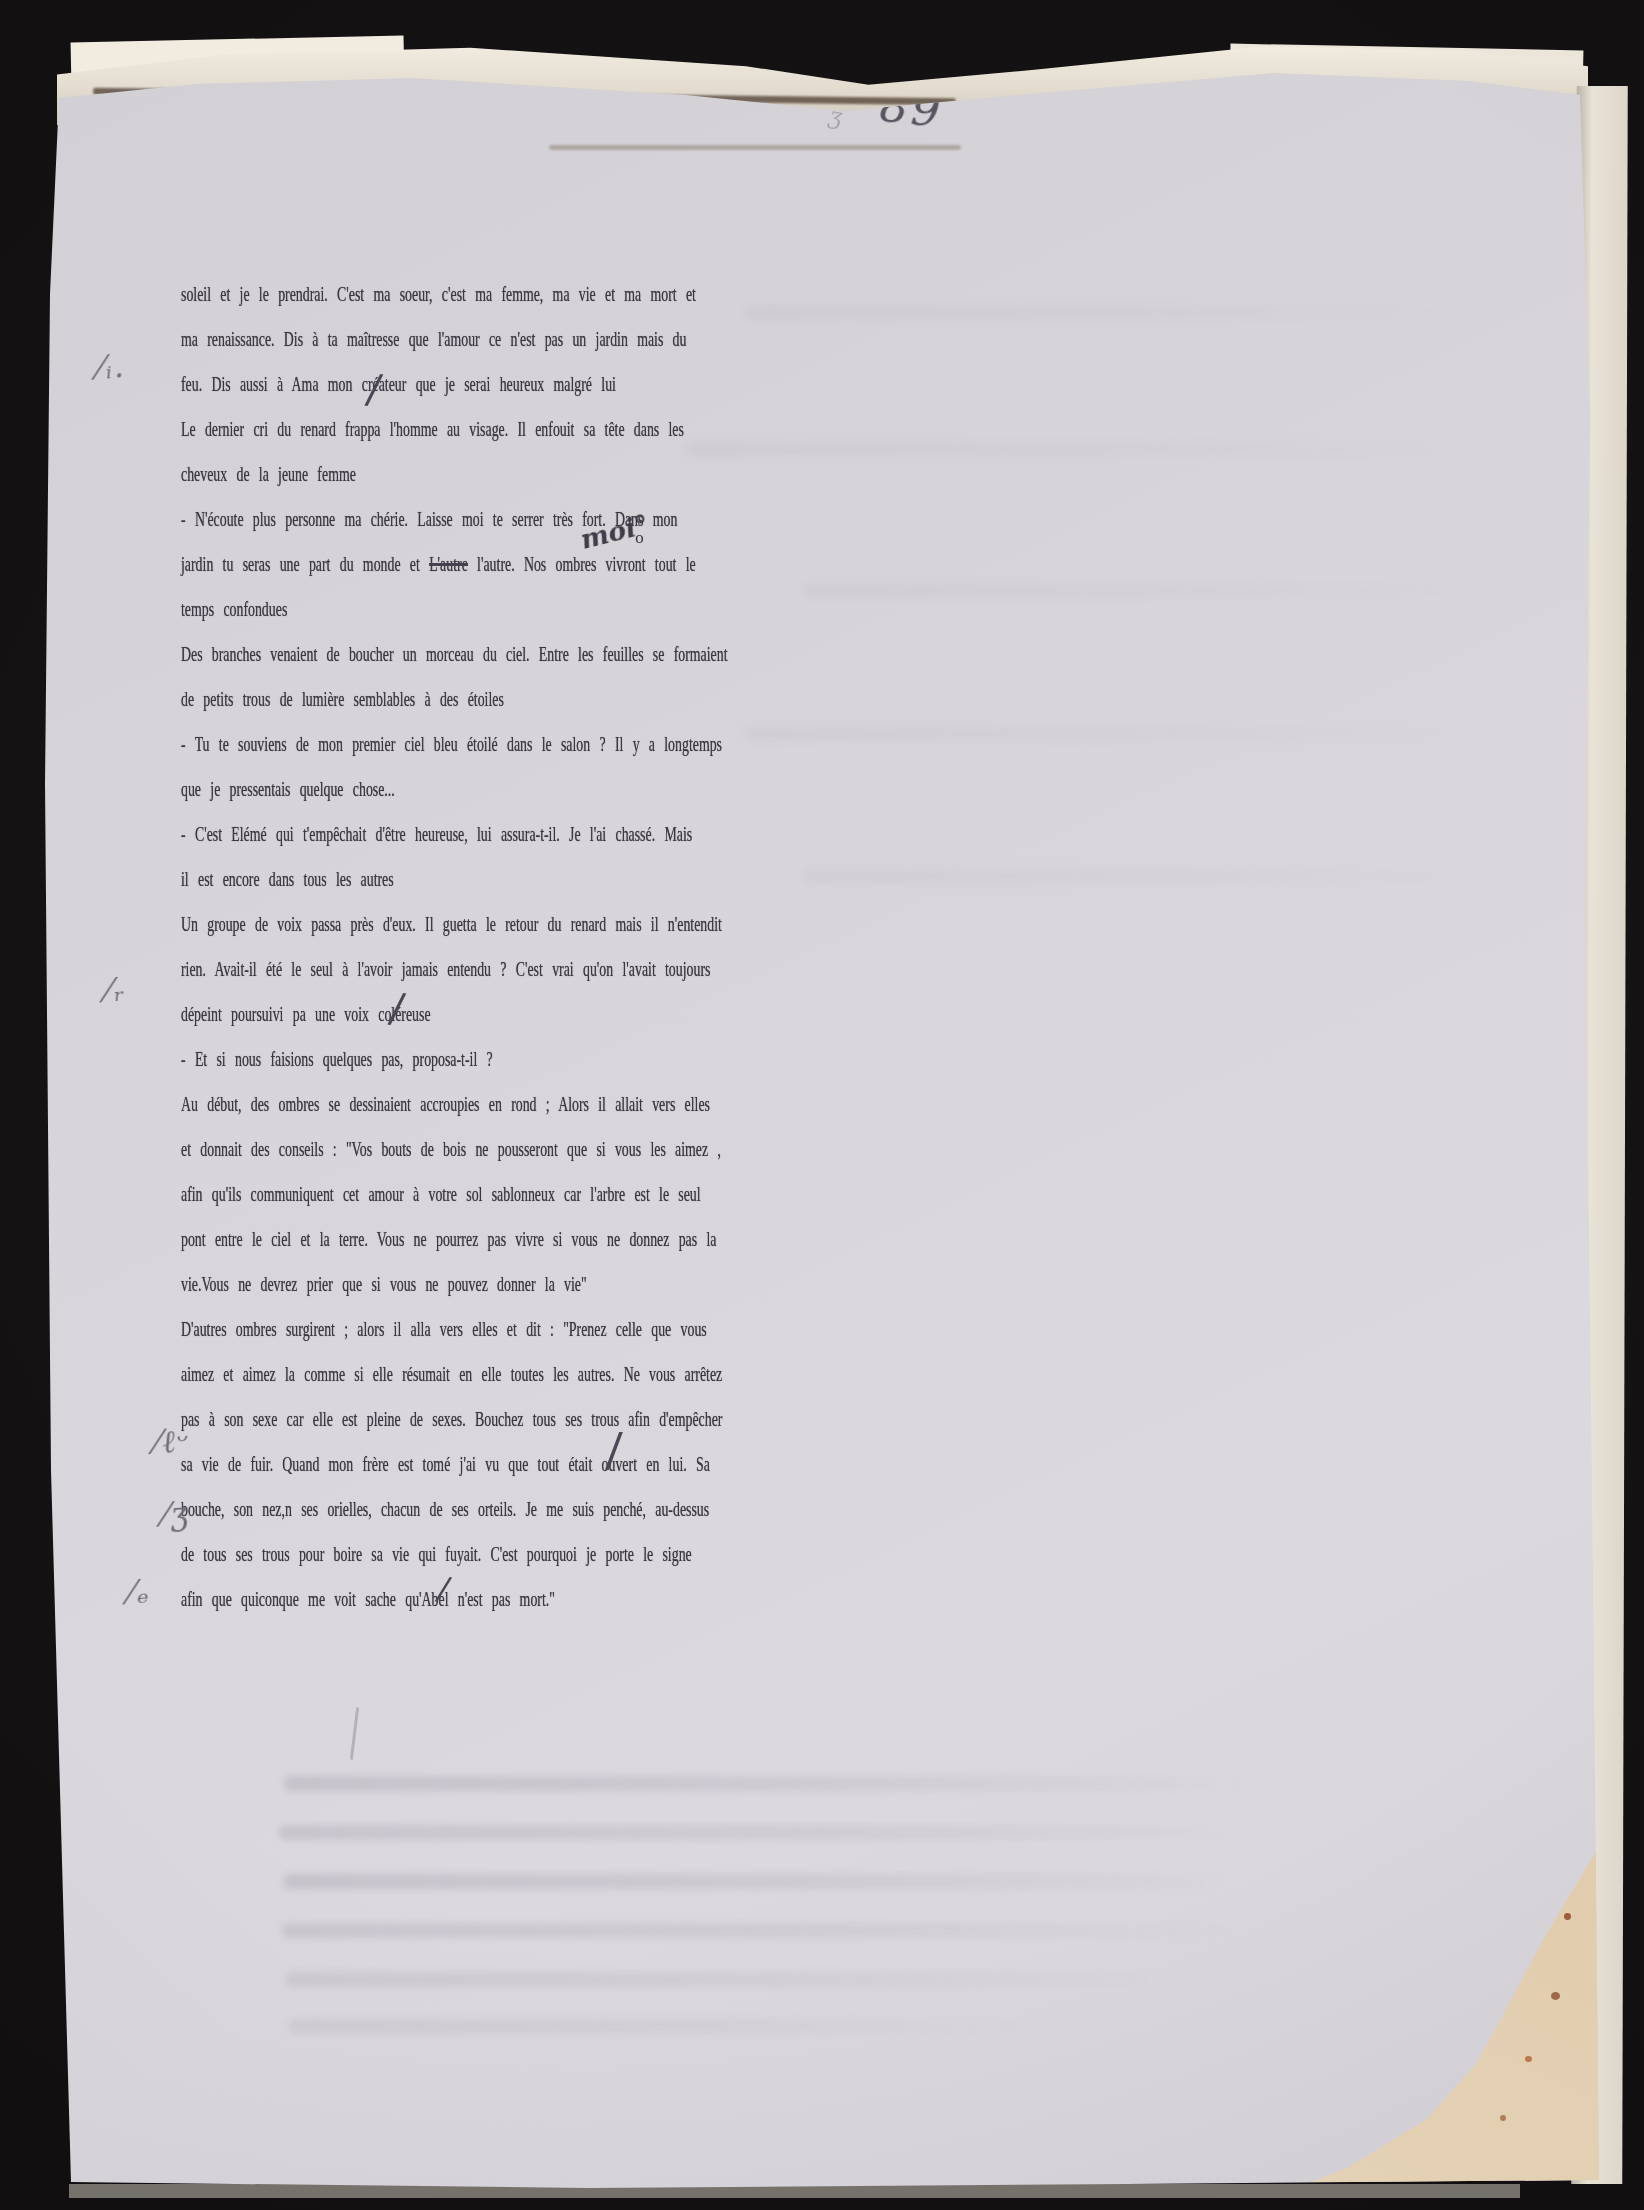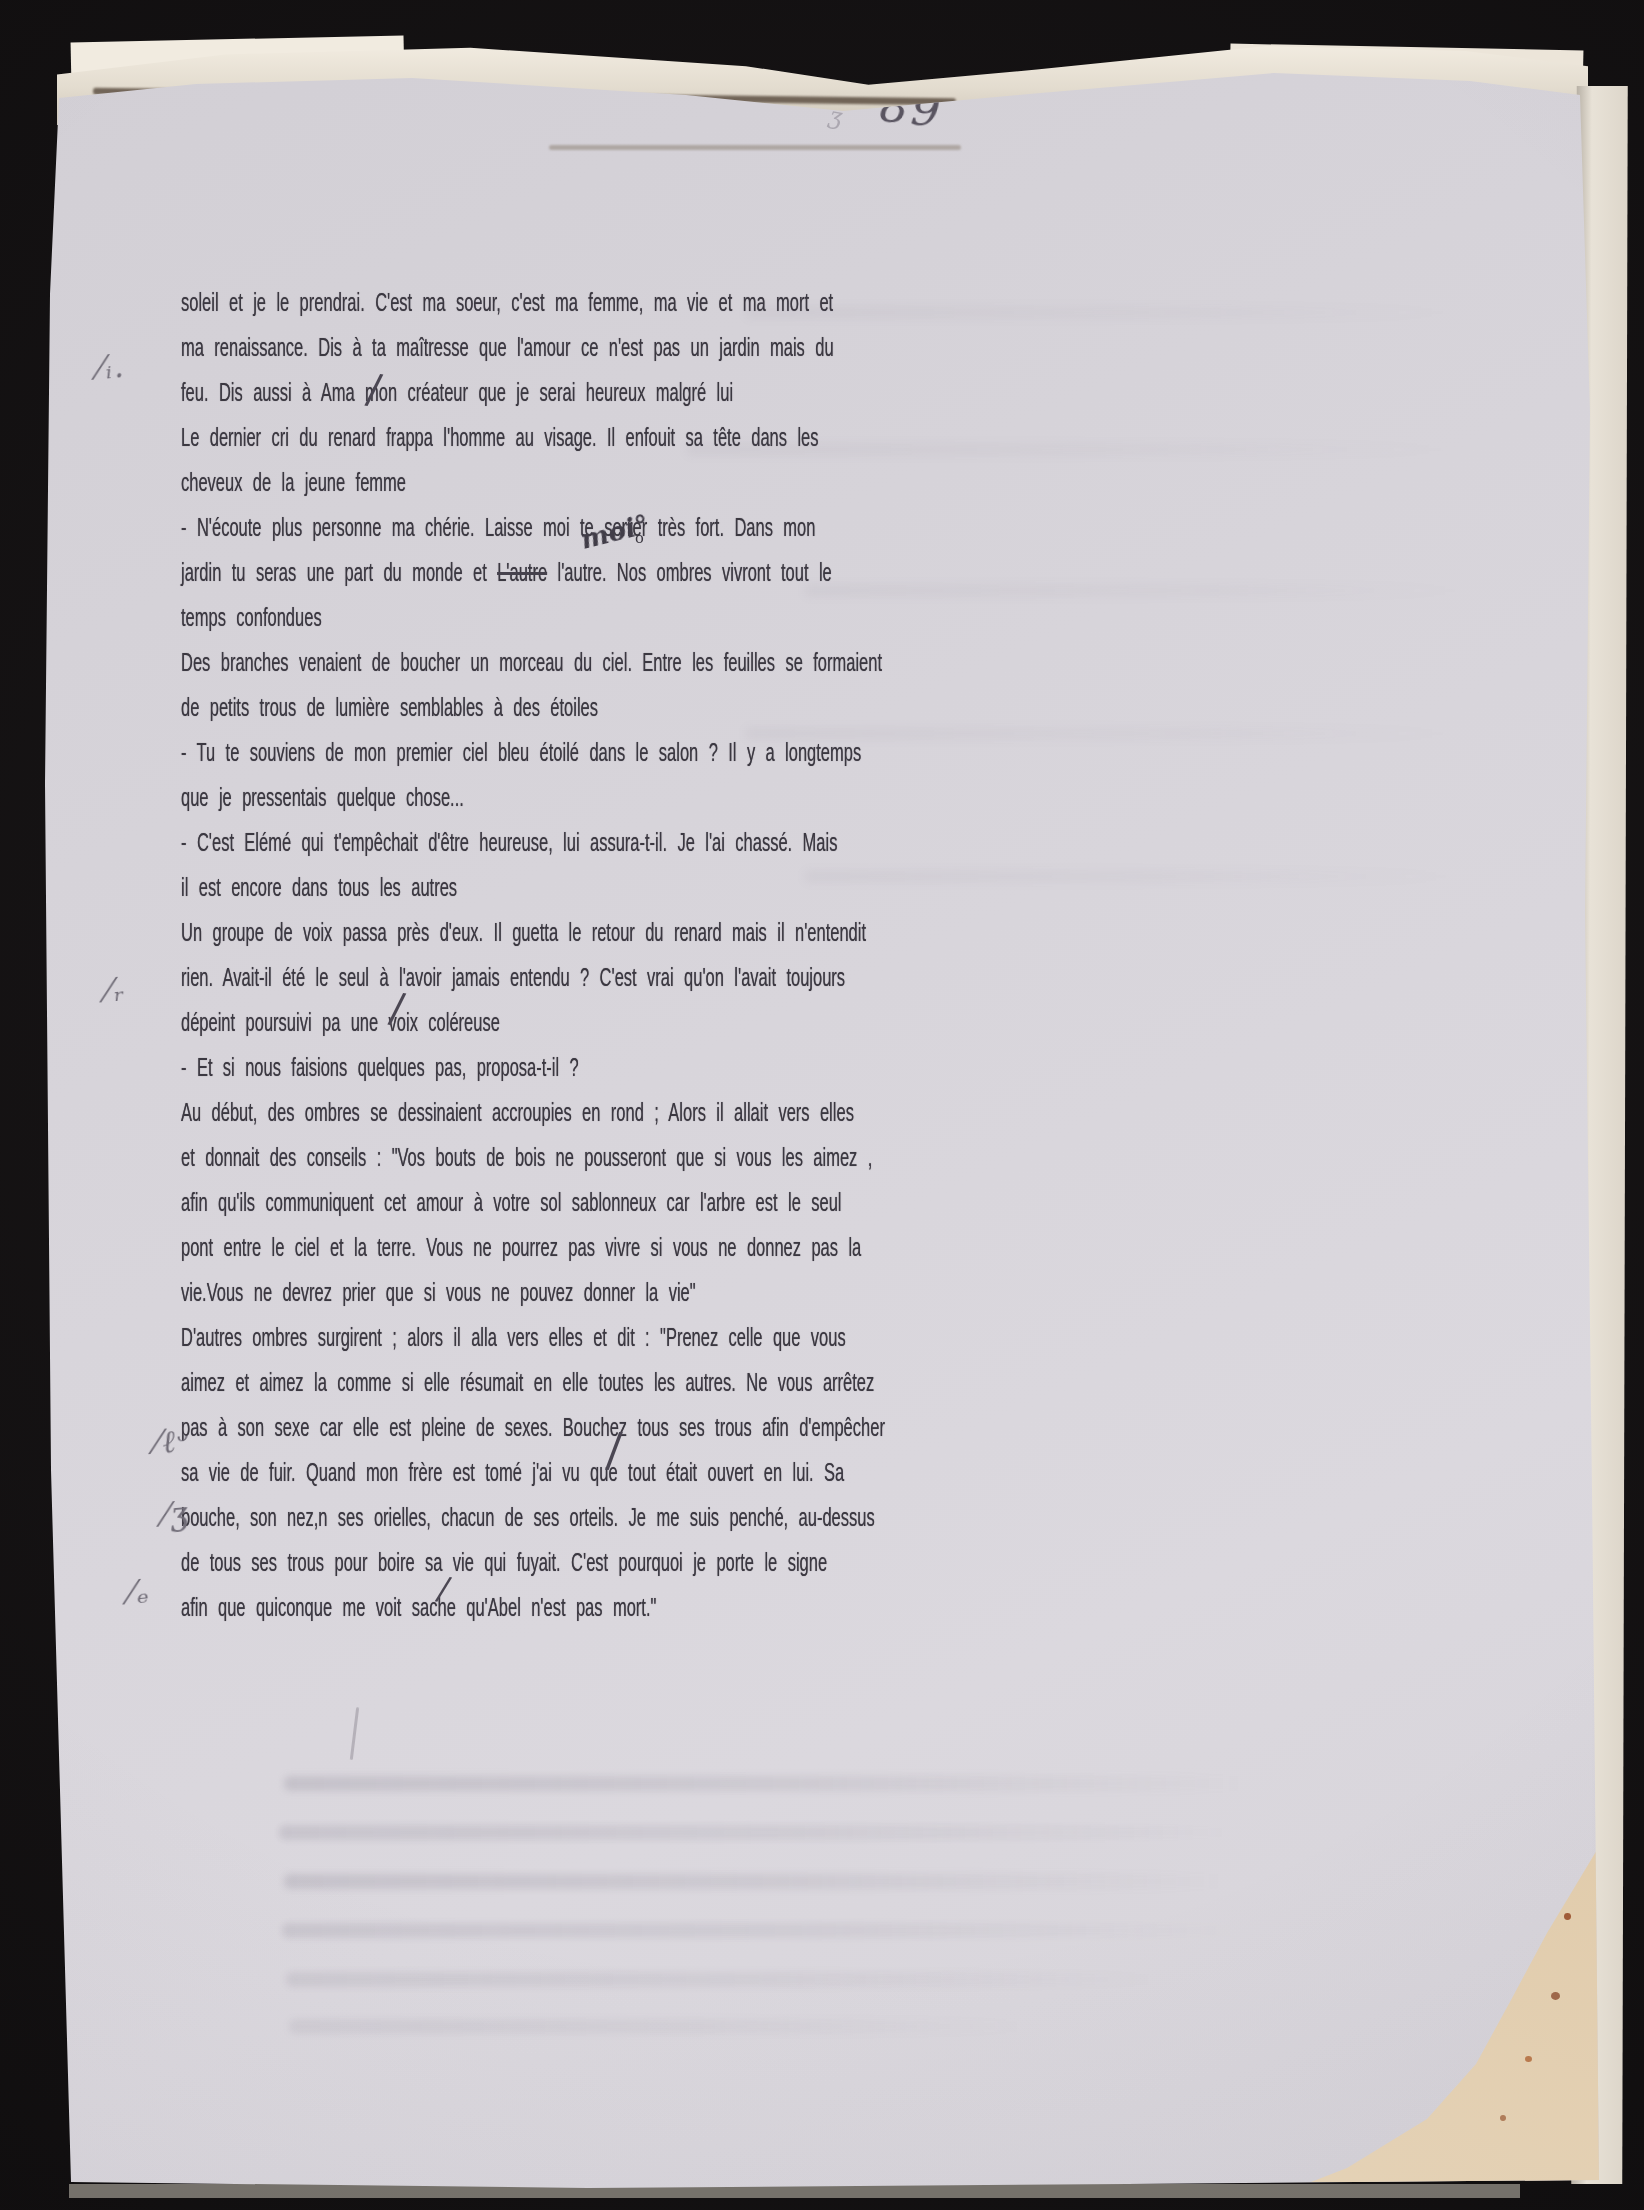--- a/index.html
+++ b/index.html
@@ -37,22 +37,22 @@
   .stain{position:absolute;inset:0;
     background:linear-gradient(205deg,#e6d4b8 0%,#dec6a2 45%,#e8d9c2 100%);
     clip-path:polygon(1600px 1845px,1547px 1933px,1511px 2000px,1476px 2064px,1427px 2119px,1347px 2168px,1311px 2182px,1600px 2182px);}
   .speck{position:absolute;border-radius:50%;}
   .sp1{left:1564px;top:1913px;width:6.9px;height:6.9px;background:#a05c38;}
   .sp2{left:1551px;top:1992px;width:8.8px;height:7.8px;background:#8d4f32;opacity:.8;}
   .sp3{left:1525px;top:2056px;width:6.9px;height:5.9px;background:#b97a4e;}
   .sp4{left:1500px;top:2115px;width:5.9px;height:5.9px;background:#a36843;opacity:.8;}
 
   
-  .typed{position:absolute;left:181px;top:280px;width:1127px;color:#3b3841;
-    font-family:Liberation Sans, sans-serif;font-size:25px;line-height:45px;
+  .typed{position:absolute;left:181px;top:272px;width:1127px;color:#3b3841;
+    font-family:Liberation Serif, serif;font-size:21px;line-height:45px;
     text-shadow:0 0 1px rgba(50,46,56,.65);}
   .line{white-space:pre;transform:scaleX(.66);transform-origin:0 50%;word-spacing:8.8px;height:45px;}
   .struck{text-decoration:line-through;text-decoration-thickness:2.5px;text-decoration-color:#46424d;}
 
   
   .hand{position:absolute;font-family:"DejaVu Serif",serif;font-style:italic;color:#56515c;}
   .pagenum{left:880px;top:82px;font-size:45px;color:#595460;transform:rotate(6deg);letter-spacing:2.9px;filter:blur(0.3px);}
   .pagenum-ghost{left:829px;top:102px;font-size:23.5px;color:rgba(95,90,102,.35);transform:rotate(10deg);}
   .mmark{font-size:31px;color:#716d78;transform:rotate(-5deg);letter-spacing:2px;filter:blur(0.2px);}
   .mm1{left:98px;top:349px;}

